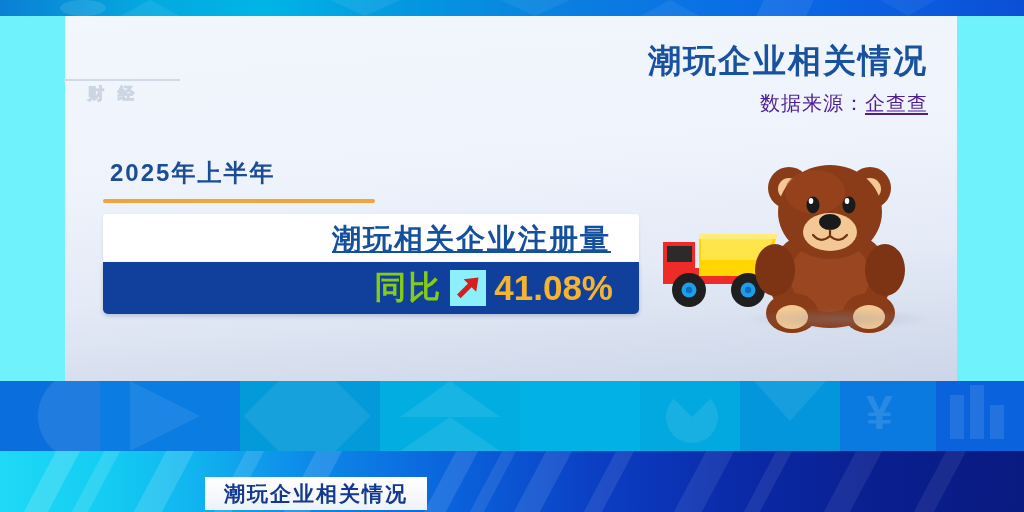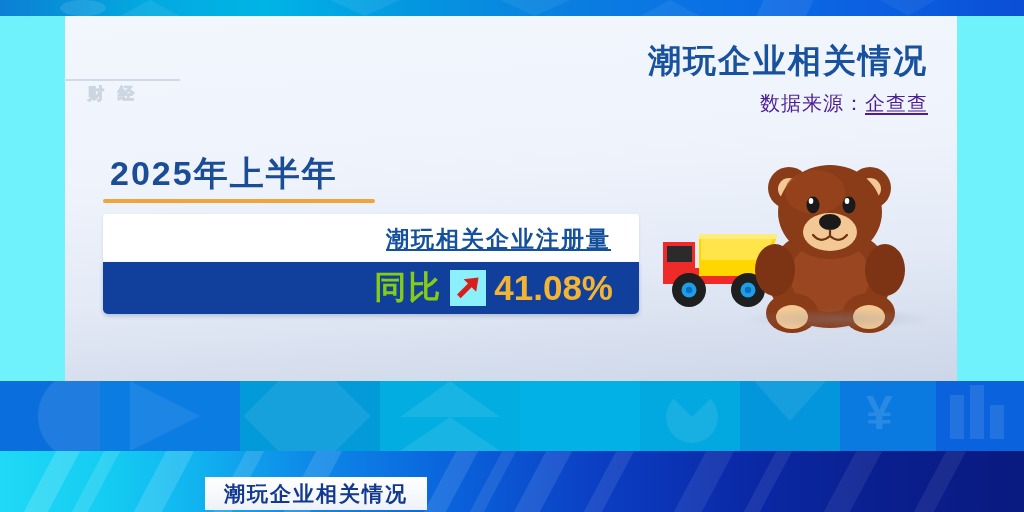--- a/index.html
+++ b/index.html
@@ -43,30 +43,30 @@
 
   
   .head{position:absolute;right:96px;top:40px;text-align:right;}
   .head-title{font-size:33px;font-weight:bold;color:#18519e;letter-spacing:2px;
     line-height:42px;white-space:nowrap;}
   .head-sub{font-size:20px;color:#4c1d95;letter-spacing:1px;margin-top:8px;
     line-height:26px;white-space:nowrap;}
   .head-sub u{text-decoration:underline;text-underline-offset:3px;}
 
   
-  .year{position:absolute;left:110px;top:152px;font-size:34px;font-weight:bold;
+  .year{position:absolute;left:110px;top:152px;font-size:24px;font-weight:bold;
     color:#1b4c96;letter-spacing:2px;line-height:42px;white-space:nowrap;}
   .year-rule{position:absolute;left:103px;top:199px;width:272px;height:4px;
     background:#f0a43c;border-radius:2px;}
 
   
   .bar-white{position:absolute;left:103px;top:214px;width:536px;height:48px;
     background:#ffffff;border-radius:3px 3px 0 0;
     box-shadow:0 1px 3px rgba(40,70,120,.12);}
-  .bar-white .t{position:absolute;right:28px;top:3px;font-size:23px;font-weight:bold;
+  .bar-white .t{position:absolute;right:28px;top:3px;font-size:29px;font-weight:bold;
     color:#14509c;letter-spacing:2px;line-height:44px;white-space:nowrap;
     text-decoration:underline;text-decoration-thickness:2px;text-underline-offset:2px;}
 
   
   .bar-blue{position:absolute;left:103px;top:262px;width:536px;height:52px;
     background:#10409b;border-radius:0 0 5px 5px;
     box-shadow:0 2px 4px rgba(20,50,110,.22);}
   .bar-blue .row{position:absolute;right:26px;top:0;height:52px;
     display:flex;align-items:center;gap:8px;white-space:nowrap;}
   .lbl-tongbi{font-size:32px;font-weight:bold;color:#84cc16;letter-spacing:2px;}

